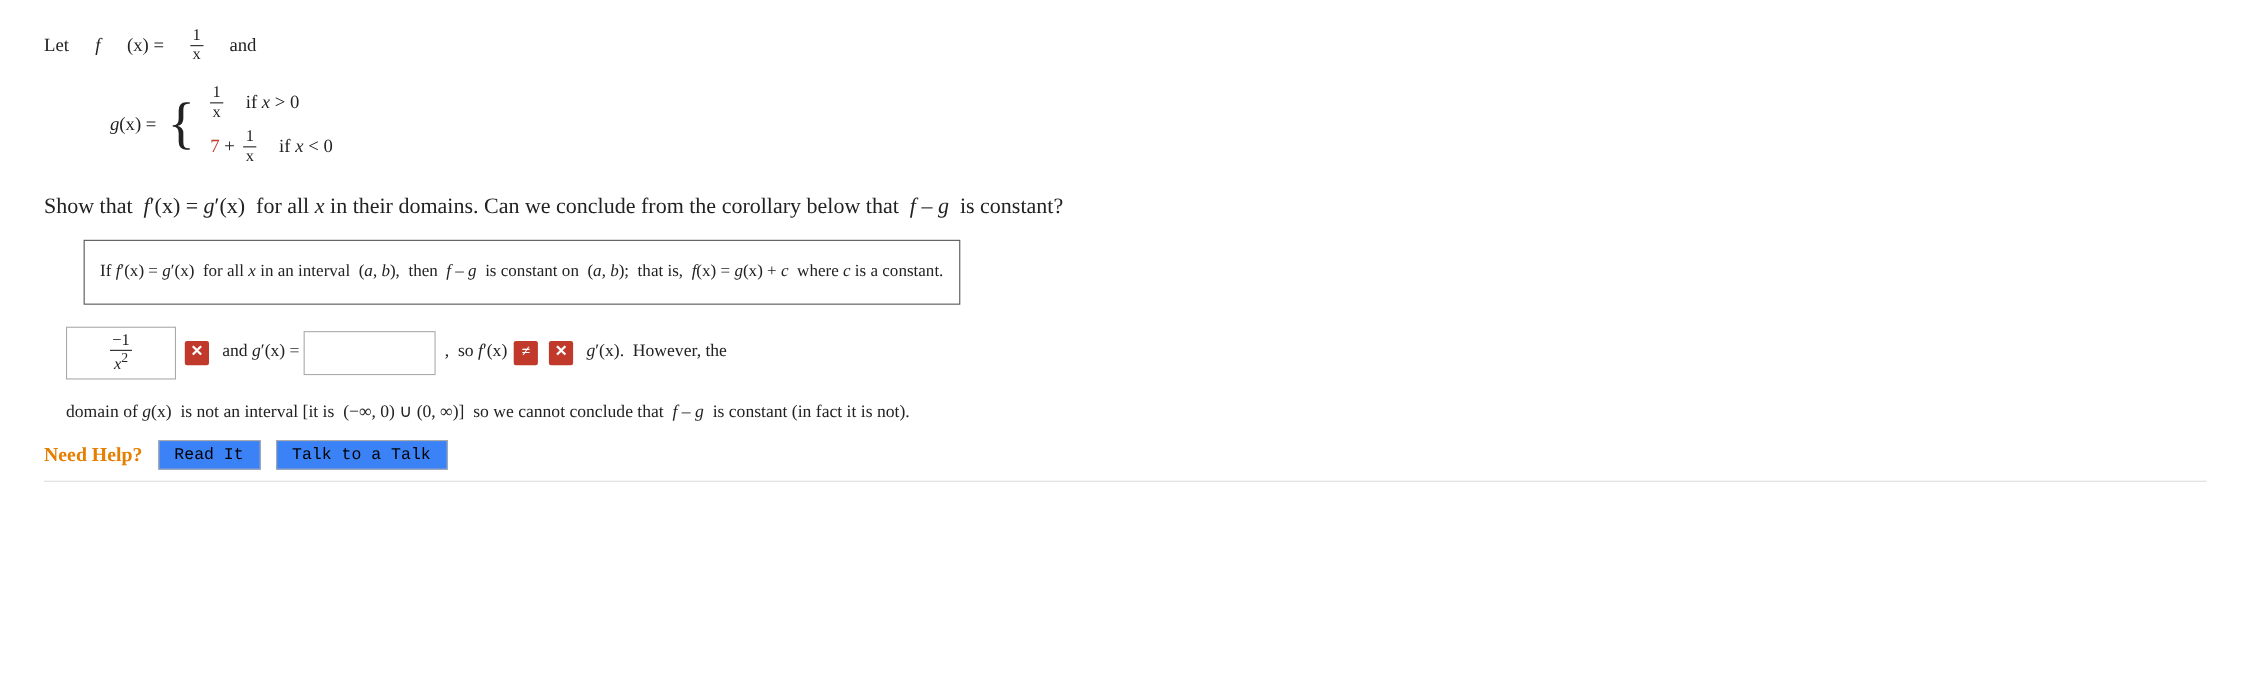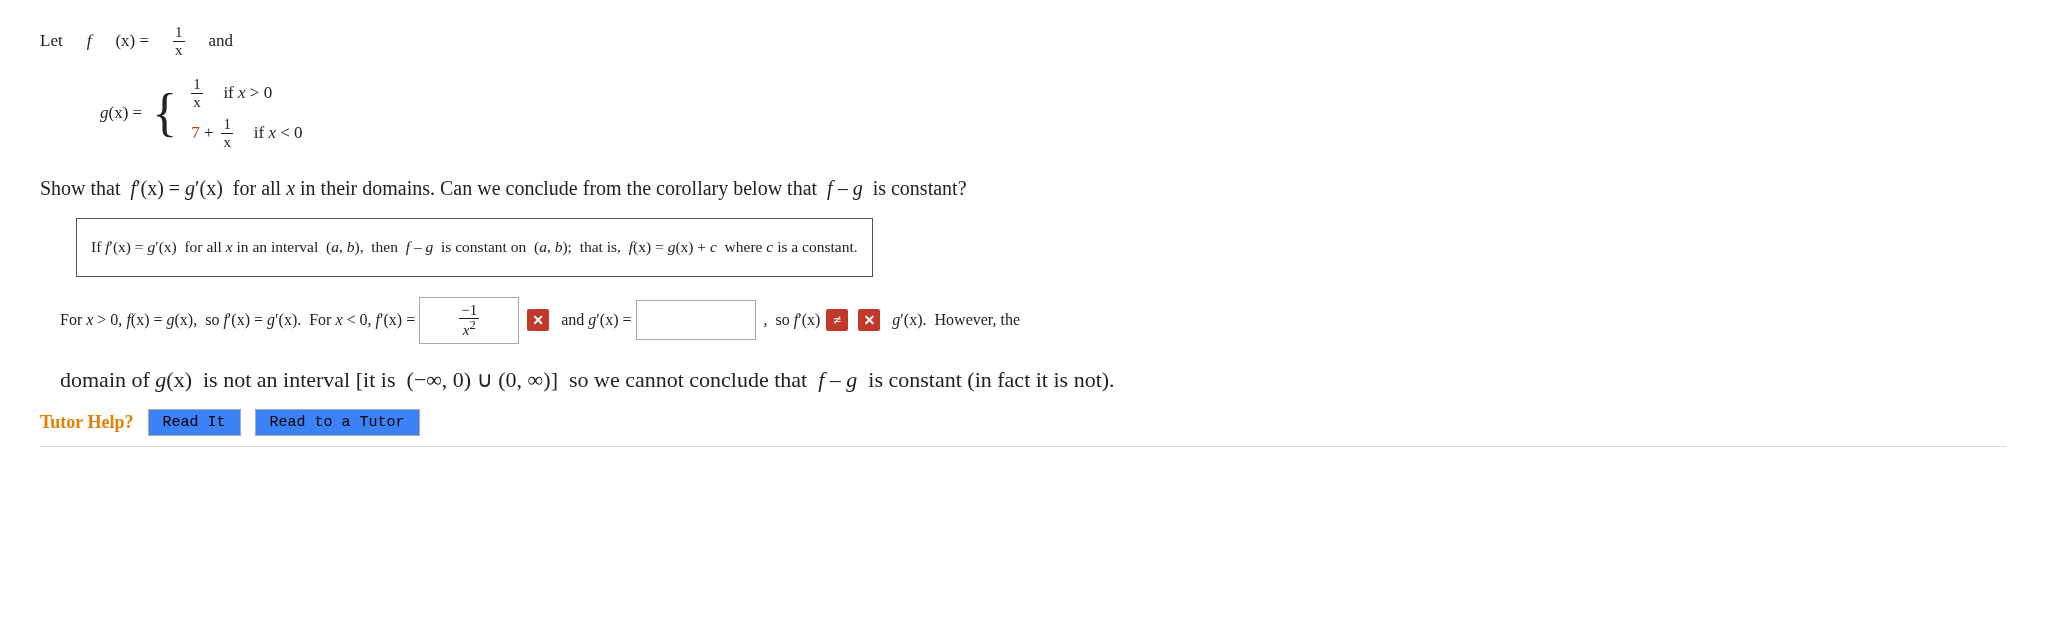--- a/index.html
+++ b/index.html
@@ -115,21 +115,21 @@
       background: #c0392b;
       color: #fff;
       font-size: 14px;
       font-weight: bold;
       width: 22px;
       height: 22px;
       border-radius: 2px;
       margin: 0 2px;
     }
     .domain-line {
-      font-size: 22px;
+      font-size: 16px;
       margin-bottom: 8px;
       padding-left: 20px;
       line-height: 1.8;
     }
     .need-help-section {
       display: flex;
       align-items: center;
       gap: 14px;
       margin-top: 10px;
     }
@@ -210,23 +210,20 @@
   Show that &nbsp;<span class="italic">f</span>′(x) = <span class="italic">g</span>′(x)&nbsp; for all <span class="italic">x</span> in their domains. Can we conclude from the corollary below that &nbsp;<span class="italic">f</span> – <span class="italic">g</span>&nbsp; is constant?
 </div>
 
 
 <div class="corollary-box">
   If <span class="italic">f</span>′(x) = <span class="italic">g</span>′(x)&nbsp; for all <span class="italic">x</span> in an interval &nbsp;(<span class="italic">a</span>, <span class="italic">b</span>),&nbsp; then &nbsp;<span class="italic">f</span> – <span class="italic">g</span>&nbsp; is constant on &nbsp;(<span class="italic">a</span>, <span class="italic">b</span>);&nbsp; that is, &nbsp;<span class="italic">f</span>(x) = <span class="italic">g</span>(x) + <span class="italic">c</span>&nbsp; where <span class="italic">c</span> is a constant.
 </div>
 
 
 <div class="work-line">
-  <span>
-    For <span class="italic">x</span> &gt; 0, <span class="italic">f</span>(x) = <span class="italic">g</span>(x),&nbsp; so <span class="italic">f</span>′(x) = <span class="italic">g</span>′(x).&nbsp; For <span class="italic">x</span> &lt; 0, <span class="italic">f</span>′(x) =
-  </span>
   <span class="answer-box">
     <span class="frac">
       <span class="num">−1</span>
       <span class="den"><span class="italic">x</span><sup>2</sup></span>
     </span>
   </span>
   <span class="wrong-icon">✕</span>
   <span>&nbsp;and <span class="italic">g</span>′(x) =</span>
   <span class="input-box"></span>
   <span>&nbsp;,&nbsp; so <span class="italic">f</span>′(x)</span>
@@ -235,21 +232,21 @@
   <span>&nbsp;<span class="italic">g</span>′(x).&nbsp; However, the</span>
 </div>
 
 
 <div class="domain-line">
   domain of <span class="italic">g</span>(x) &nbsp;is not an interval [it is &nbsp;(−∞, 0) ∪ (0, ∞)]&nbsp; so we cannot conclude that &nbsp;<span class="italic">f</span> – <span class="italic">g</span>&nbsp; is constant (in fact it is not).
 </div>
 
 
 <div class="need-help-section">
-  <span class="need-help-label">Tutor Help?</span>
+  <span class="need-help-label">Need Help?</span>
   <button class="btn-read-it">Read It</button>
-  <button class="btn-talk-tutor">Read to a Tutor</button>
+  <button class="btn-talk-tutor">Talk to a Talk</button>
 </div>
 
 <div class="scrollbar-area"></div>
 
 
 
 
 </body></html>

